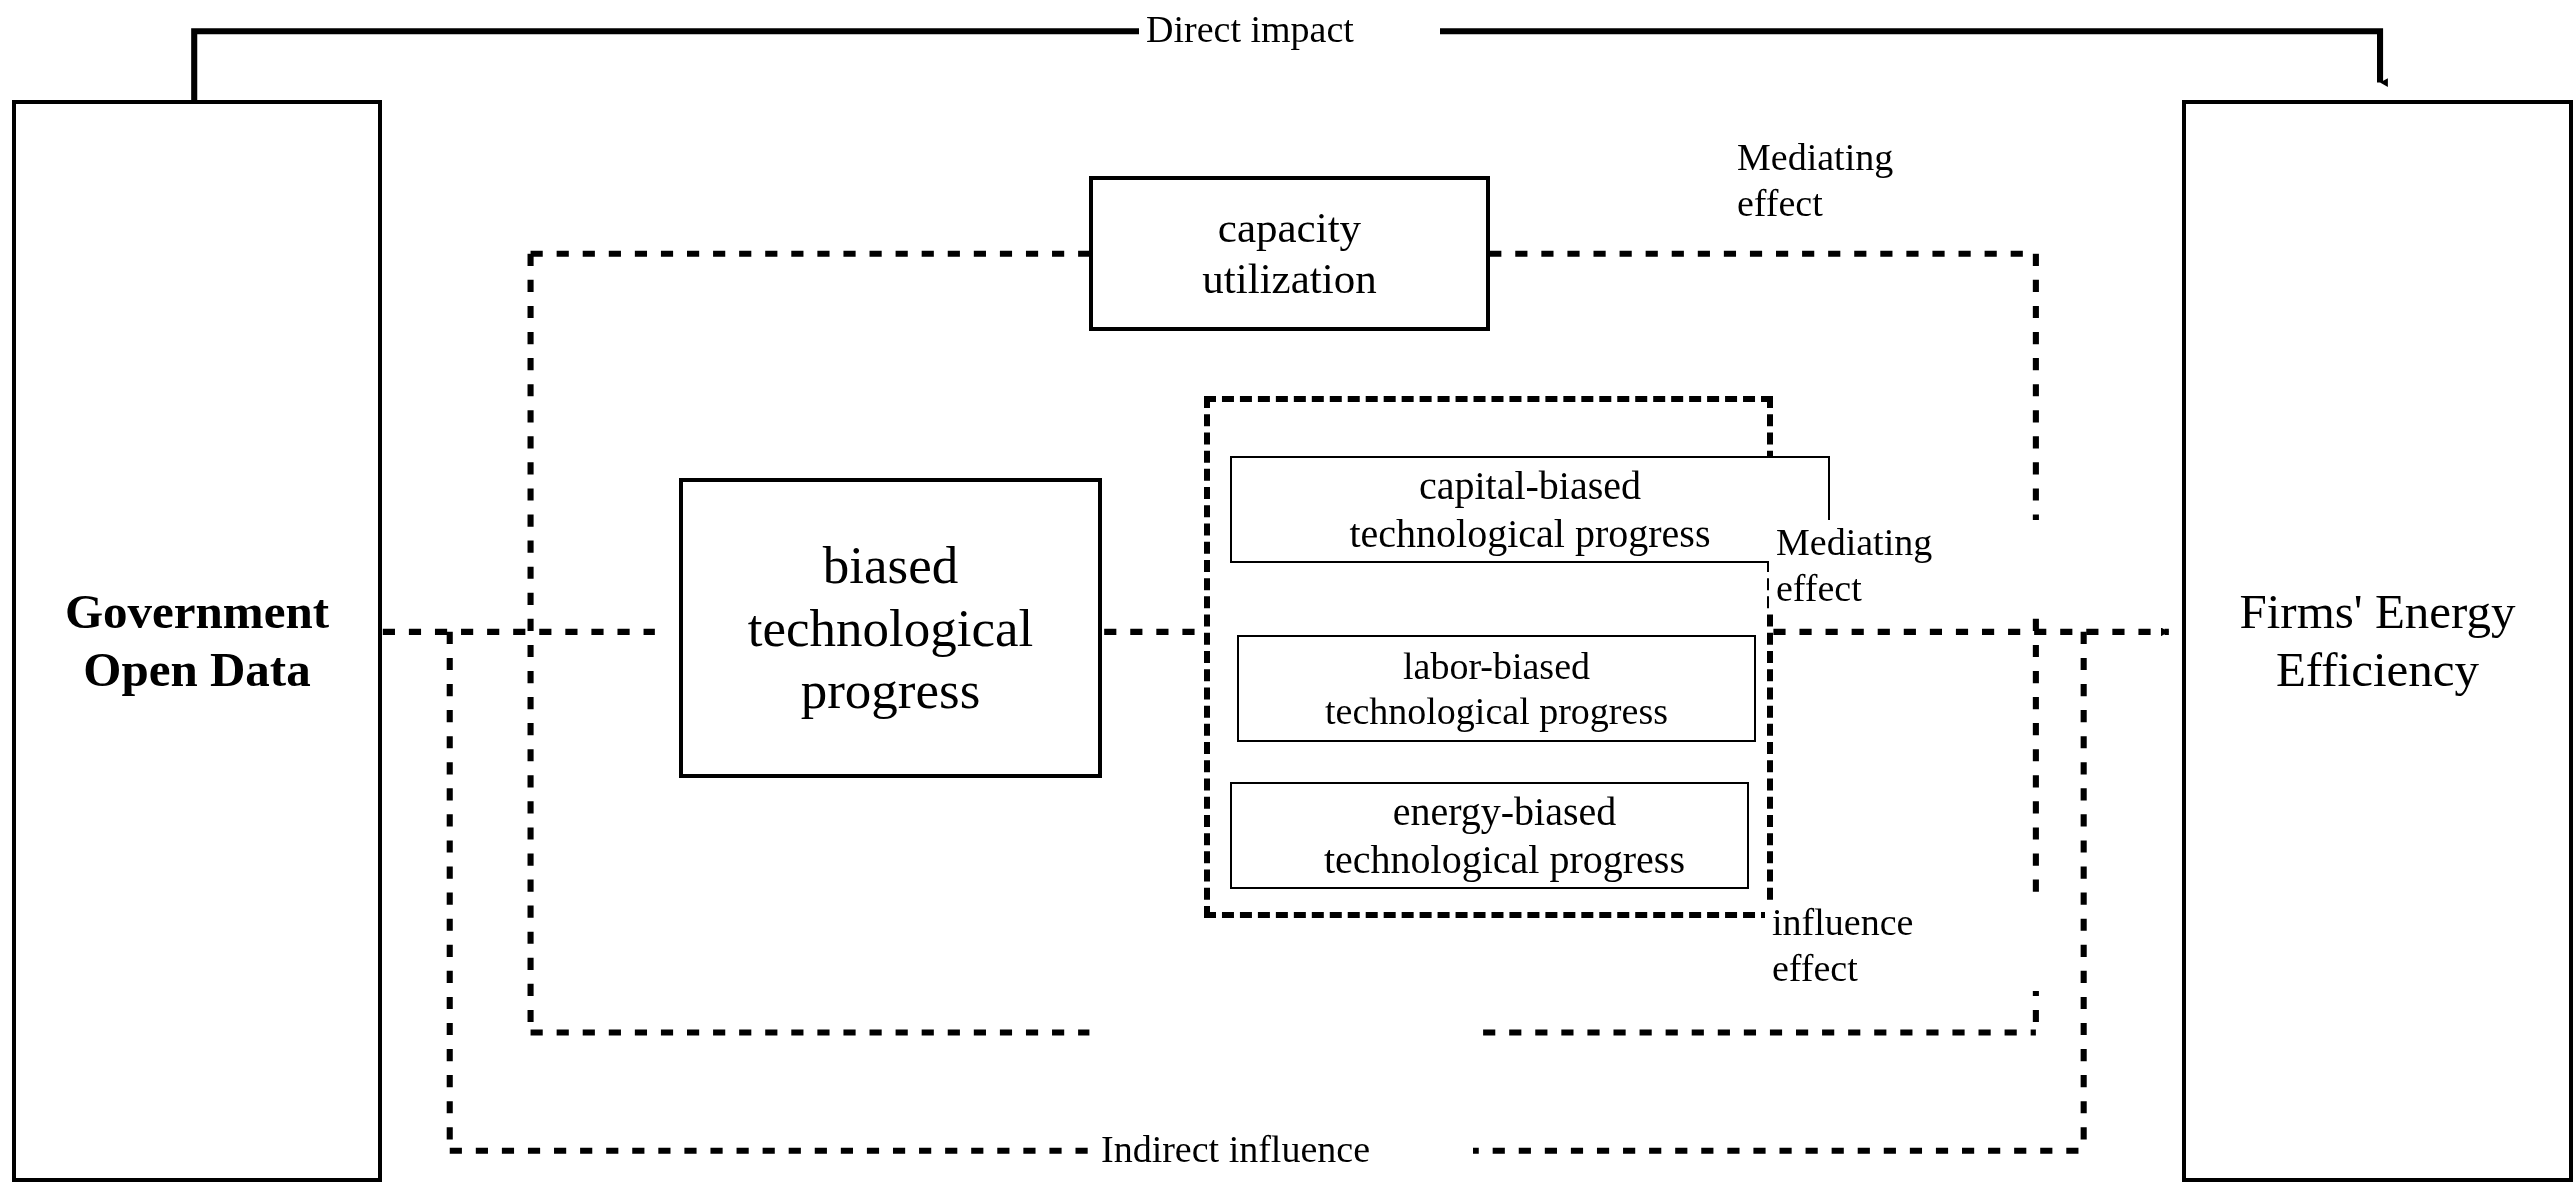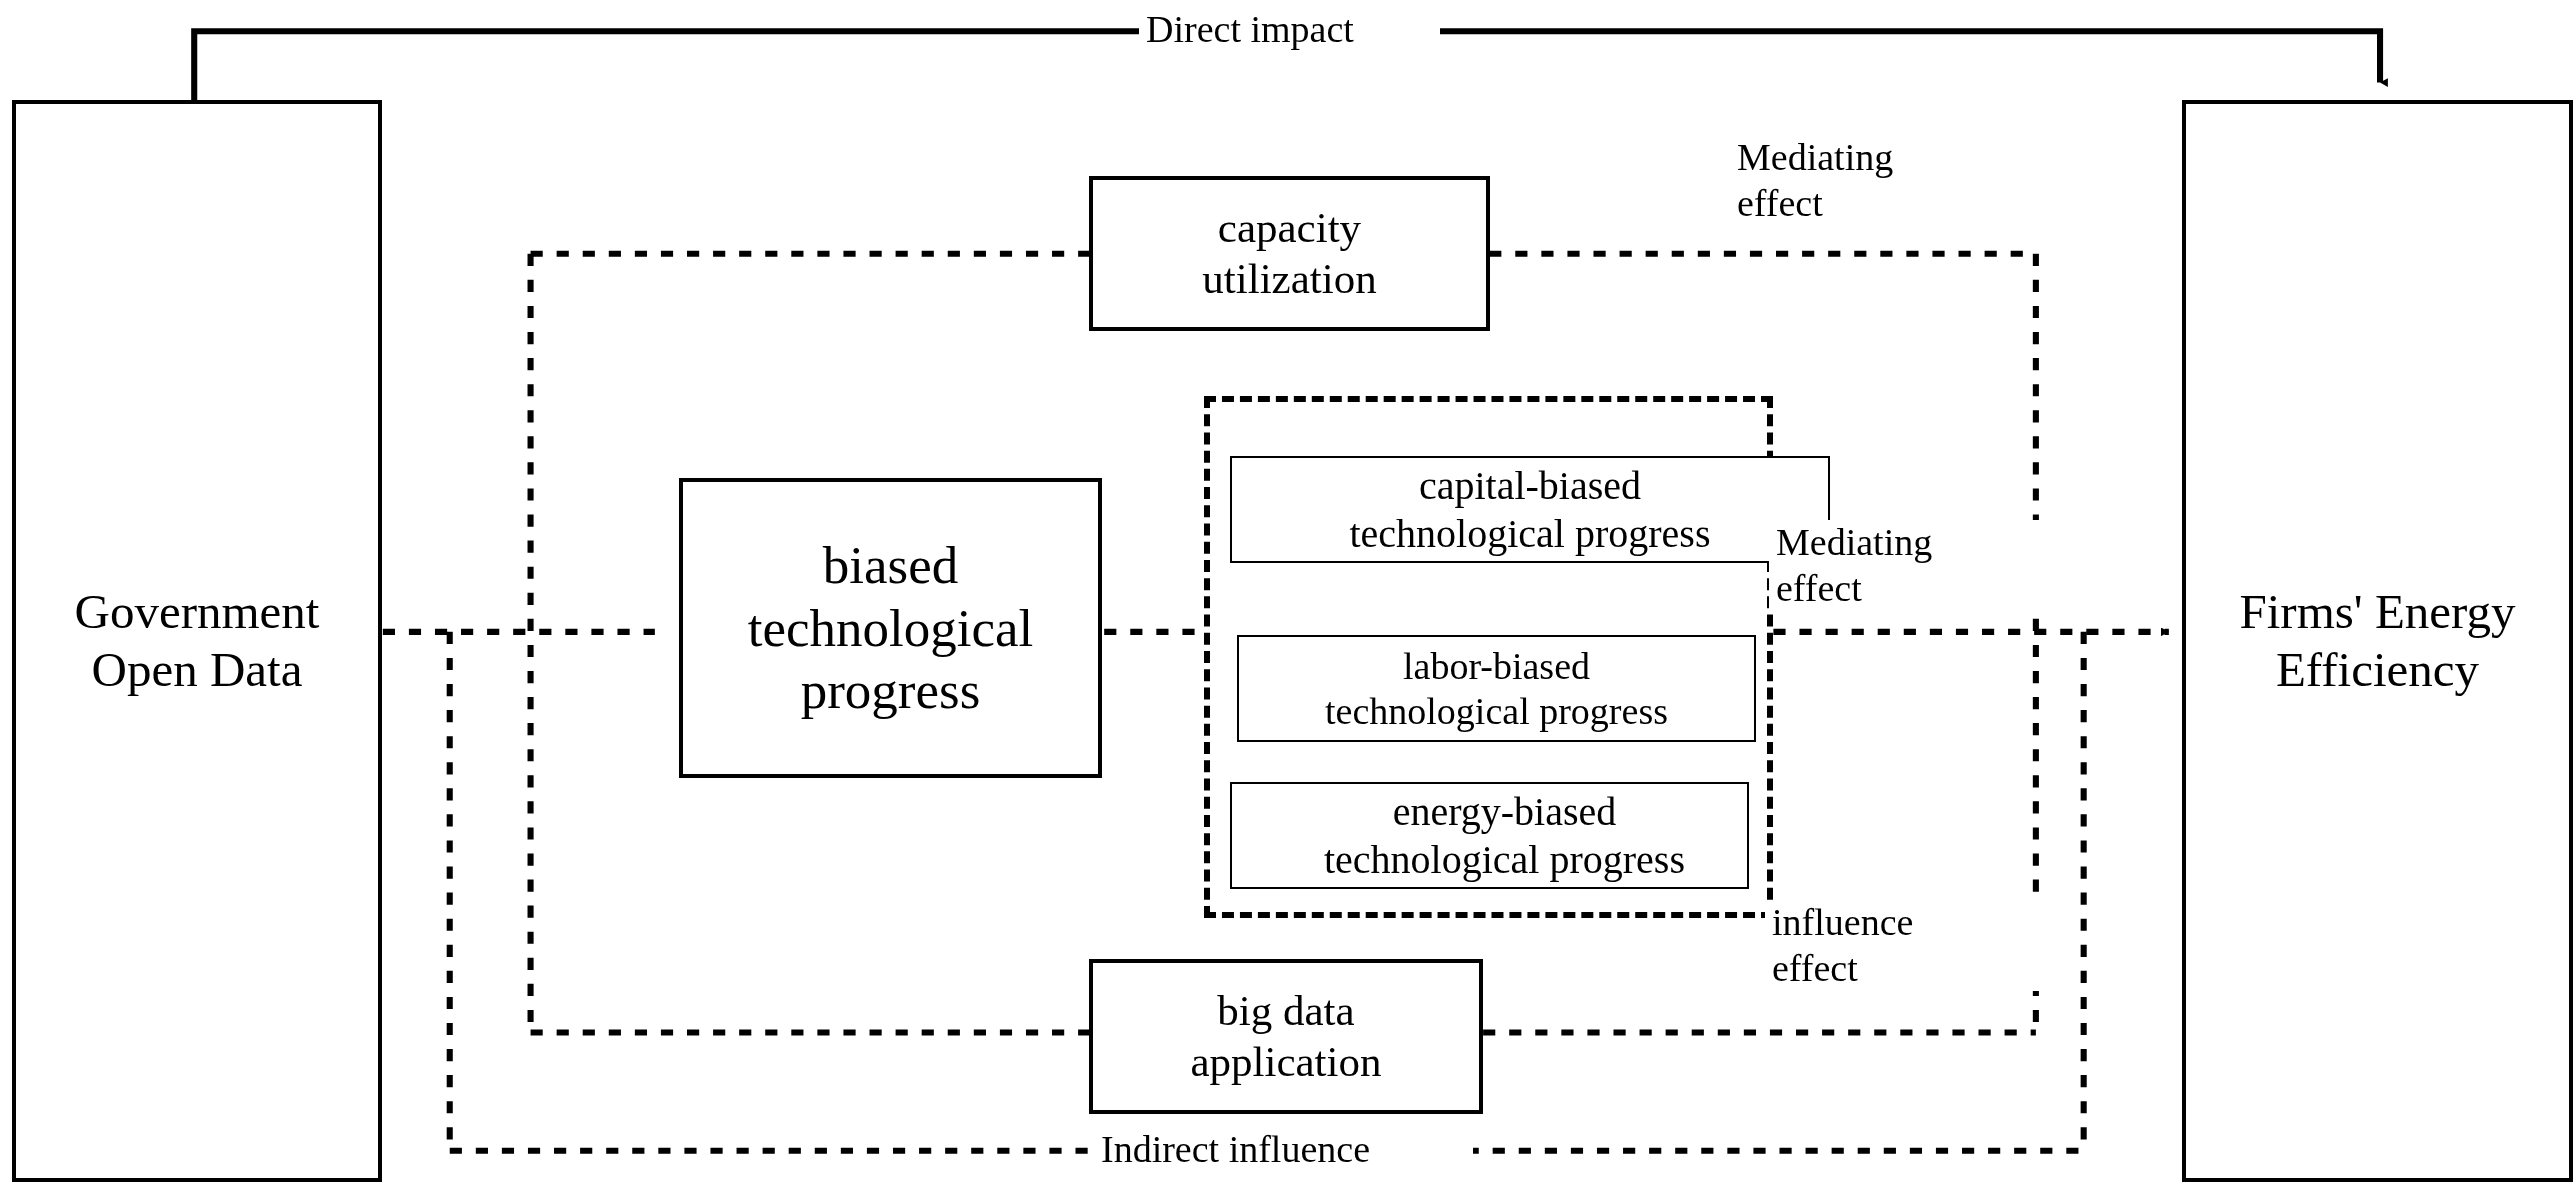--- a/index.html
+++ b/index.html
@@ -39,20 +39,21 @@
   }
   .node.thin {
     border-width: 2.6px;
   }
   #node-gov {
     left: 12px;
     top: 100px;
     width: 370px;
     height: 1082px;
     font-size: 49px;
+    font-weight: bold;
   }
   #node-firm {
     left: 2182px;
     top: 100px;
     width: 391px;
     height: 1082px;
     font-size: 49px;
   }
   #node-capacity {
     left: 1089px;
@@ -188,22 +189,20 @@
   <div class="node" id="node-firm">Firms' Energy
 Efficiency</div>
 
   <div class="node" id="node-capacity">capacity
 utilization</div>
 
   <div class="node" id="node-biased">biased
 technological
 progress</div>
 
-  <div class="node" id="node-bigdata">big data
-application</div>
 
   <div class="node thin" id="node-capital">capital-biased
 technological progress</div>
 
   <div class="node thin" id="node-labor">labor-biased
 technological progress</div>
 
   <div class="node thin" id="node-energy">energy-biased
 technological progress</div>
 

